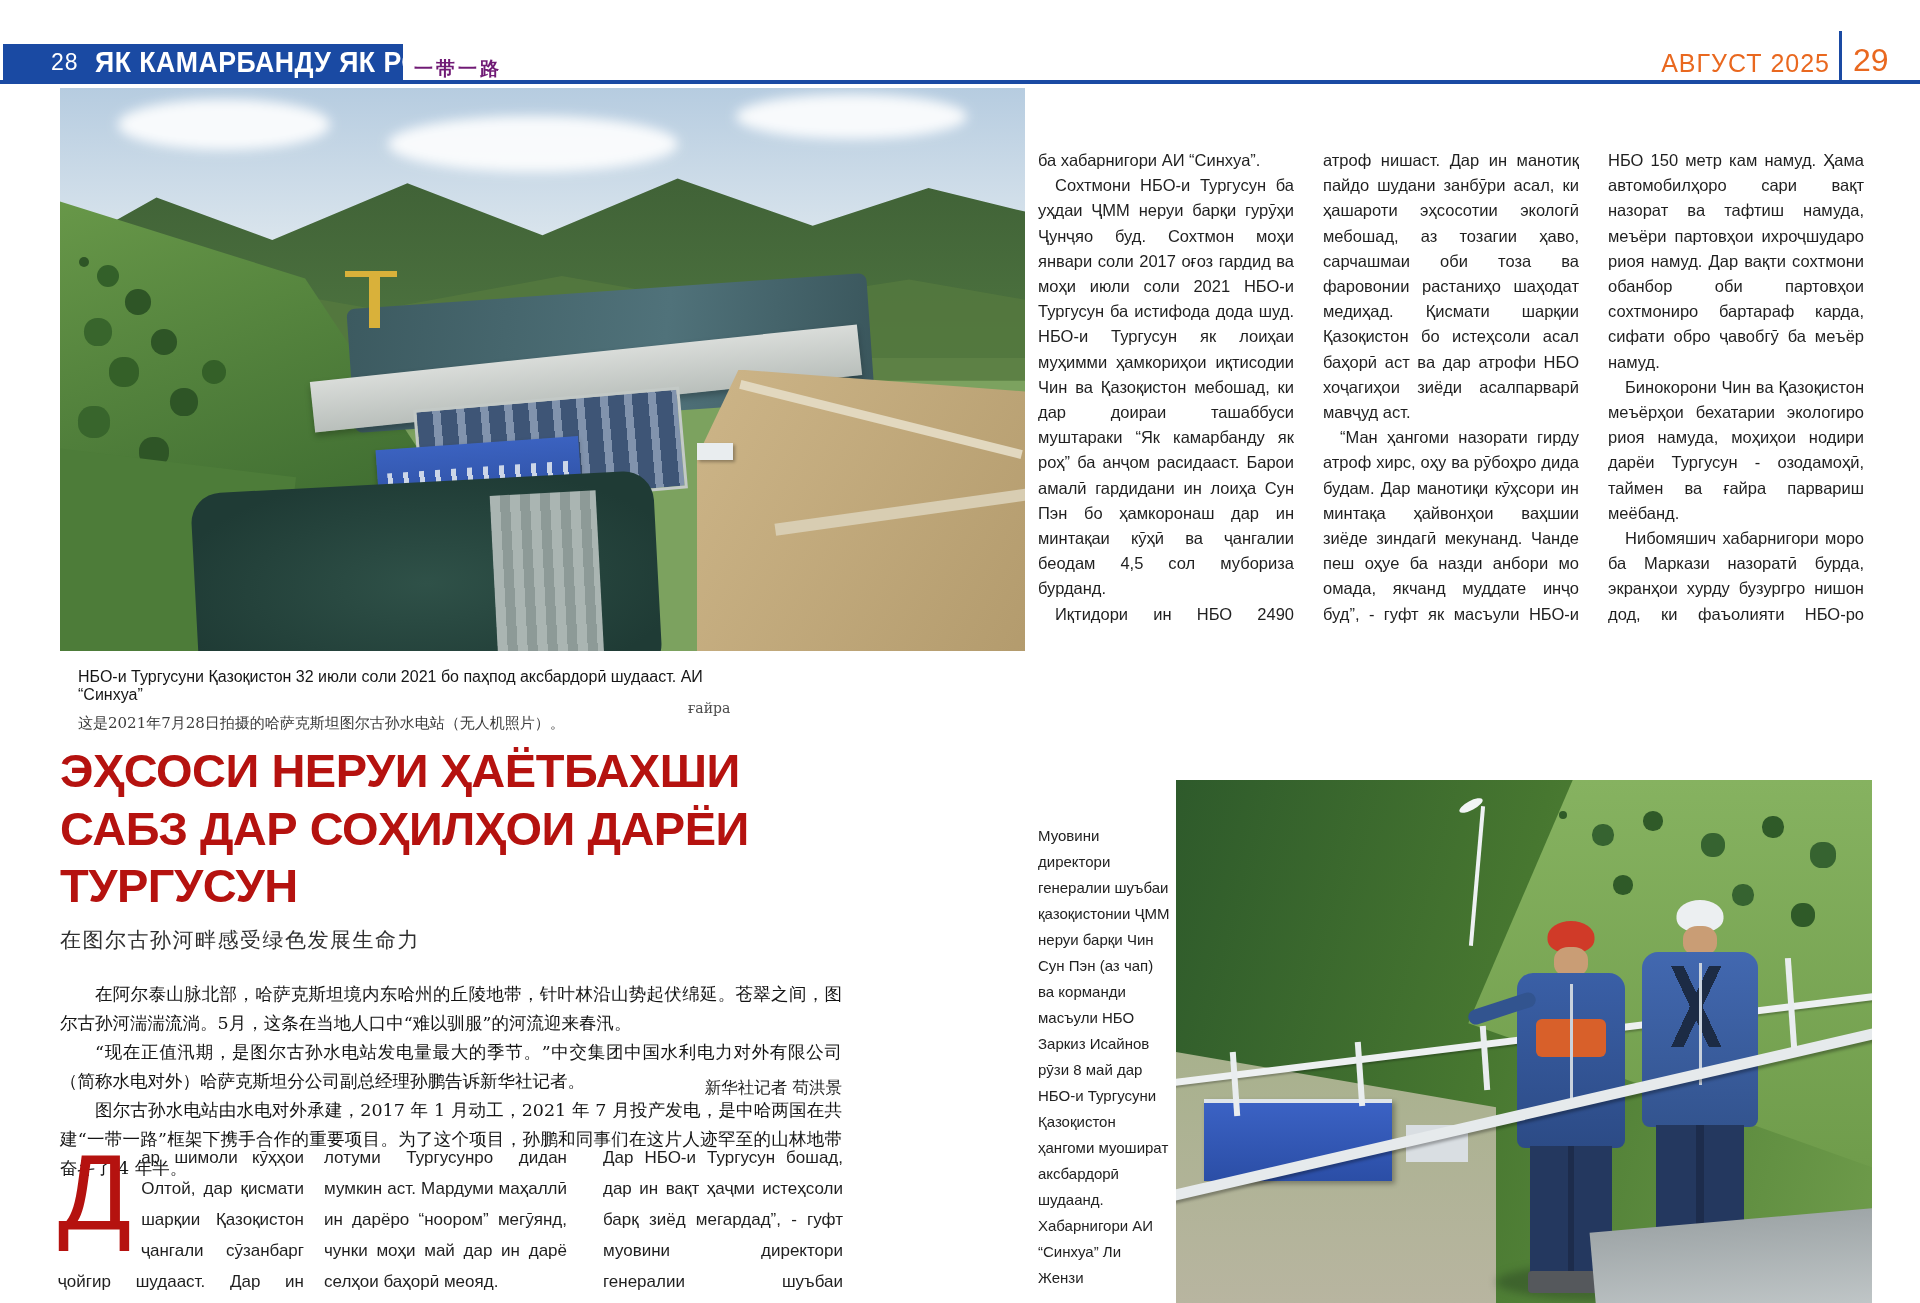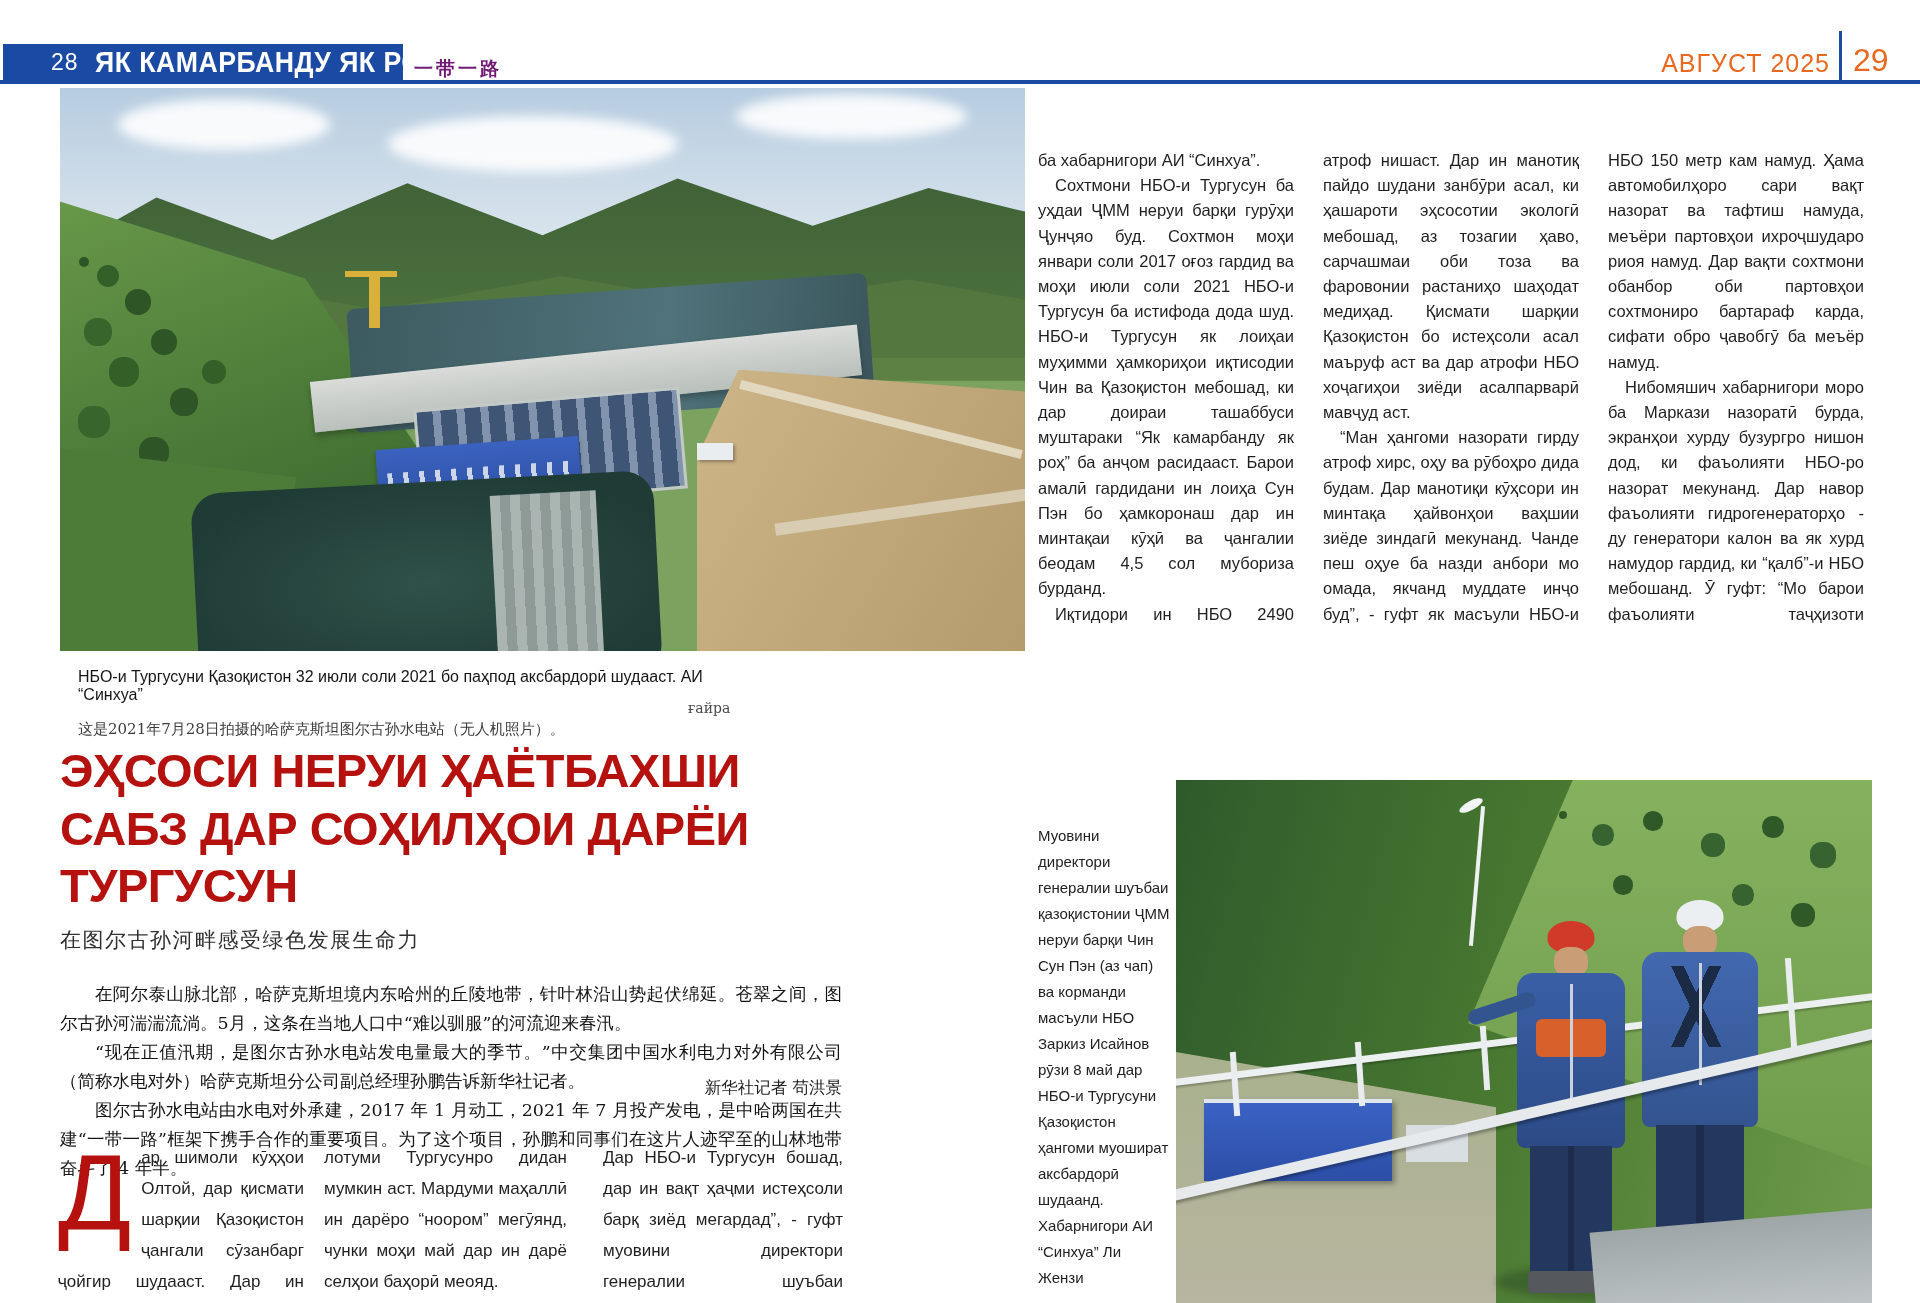--- a/index.html
+++ b/index.html
@@ -55,21 +55,21 @@
   .road2{left:74%;top:74%;width:28%;height:12px;background:#d8cdb2;transform:rotate(-8deg);}
   .white-bldg{left:66%;top:63%;width:36px;height:17px;background:#e9edef;box-shadow:2px 2px 3px rgba(0,0,0,.3);}
   .lower-pool{left:14%;top:70%;width:48%;height:36%;background:radial-gradient(#2f5148,#1f3b35 80%);
       transform:rotate(-3deg);border-radius:30px;}
   .bank-low{left:-5%;top:66%;width:28%;height:44%;background:#4d7c39;transform:rotate(7deg);}
   .channel{left:45%;top:72%;width:11%;height:30%;background:repeating-linear-gradient(90deg,#aab5b2 0 10px,#8d9a97 10px 20px);
       transform:rotate(-3deg);}
 
   .dam-cap{left:78px;top:668px;width:640px;}
   .dam-cap-tj{font-size:16px;color:#161616;}
-  .dam-cap-cn{font-size:15px;color:#3c3c3c;margin-top:16px;font-family:"DejaVu Serif",serif;}
+  .dam-cap-cn{font-size:15px;color:#3c3c3c;margin-top:10px;font-family:"DejaVu Serif",serif;}
   .dam-credit{left:688px;top:700px;font-size:14px;color:#4a4a4a;font-family:"DejaVu Serif",serif;}
 
   .headline{left:60px;top:742px;width:720px;font-size:47px;line-height:57.5px;font-weight:700;
       color:#b5120f;white-space:pre-line;letter-spacing:-.5px;}
   .subtitle-cn{left:60px;top:926px;font-size:21px;color:#303030;letter-spacing:1.5px;font-weight:400;}
 
   .cn-body{left:60px;top:980px;width:782px;font-size:17.5px;line-height:29px;color:#141414;
       text-align:justify;font-family:"DejaVu Serif",serif;}
   .cn-body p{margin:0;text-indent:2em;}
   .cn-byline{left:60px;top:1077px;width:782px;text-align:right;font-size:16.5px;color:#222;
@@ -208,25 +208,26 @@
   <div class="abs intro i-col3 col">
       <p class="cont">Дар НБО-и Тургусун бошад, дар ин вақт ҳаҷми истеҳсоли барқ зиёд мегардад”, - гуфт муовини директори генералии шуъбаи қазоқистонии ҶММ неруи барқи гурӯҳи Ҷунҷяо Сун Пэн</p>
     </div>
 
   <div class="abs rp-col rp1 col">
       <p class="cont">ба хабарнигори АИ “Синхуа”.</p>
       <p>Сохтмони НБО-и Тургусун ба уҳдаи ҶММ неруи барқи гурӯҳи Ҷунҷяо буд. Сохтмон моҳи январи соли 2017 оғоз гардид ва моҳи июли соли 2021 НБО-и Тургусун ба истифода дода шуд. НБО-и Тургусун як лоиҳаи муҳимми ҳамкориҳои иқтисодии Чин ва Қазоқистон мебошад, ки дар доираи ташаббуси муштараки “Як камарбанду як роҳ” ба анҷом расидааст. Барои амалӣ гардидани ин лоиҳа Сун Пэн бо ҳамкоронаш дар ин минтақаи кӯҳӣ ва ҷангалии беодам 4,5 сол мубориза бурданд.</p>
       <p>Иқтидори ин НБО 2490 мегаватт буда, неруи барқи солона 79800 мегаваттро ташкил медиҳад. Партови гази карбон дар як сол 72 ҳазор тонна кам гардид. “Сун Пэн ҳамчун роҳбари гурӯҳи муҳандисони НБО оид ба сохтмони ин лоиҳа маълумоти дақиқ дорад”. НБО-и Тургусун камбуди неруи барқи манотиқи шарқи Қазоқистон, аз ҷумла Олтойро пурра бартараф кардааст. Инчунин, ба кам гардидани партовҳои гази карбон ва ҳифзи муҳити зисти маҳаллӣ мусоидат намудааст.</p>
     </div>
   <div class="abs rp-col rp2 col">
-      <p class="cont">атроф нишаст. Дар ин манотиқ пайдо шудани занбӯри асал, ки ҳашароти эҳсосотии экологӣ мебошад, аз тозагии ҳаво, сарчашмаи оби тоза ва фаровонии растаниҳо шаҳодат медиҳад. Қисмати шарқии Қазоқистон бо истеҳсоли асал маъруф аст ва дар атрофи НБО хоҷагиҳои зиёди асалпарварӣ мавҷуд аст.</p>
+      <p class="cont">атроф нишаст. Дар ин манотиқ пайдо шудани занбӯри асал, ки ҳашароти эҳсосотии экологӣ мебошад, аз тозагии ҳаво, сарчашмаи оби тоза ва фаровонии растаниҳо шаҳодат медиҳад. Қисмати шарқии Қазоқистон бо истеҳсоли асал баҳорӣ аст ва дар атрофи НБО хоҷагиҳои зиёди асалпарварӣ мавҷуд аст.</p>
       <p>“Ман ҳангоми назорати гирду атроф хирс, оҳу ва рӯбоҳро дида будам. Дар манотиқи кӯҳсори ин минтақа ҳайвонҳои ваҳшии зиёде зиндагӣ мекунанд. Чанде пеш оҳуе ба назди анбори мо омада, якчанд муддате инҷо буд”, - гуфт як масъули НБО-и Тургусун Нибомяшич.</p>
     </div>
   <div class="abs rp-col rp3 col">
       <p class="cont">НБО 150 метр кам намуд. Ҳама автомобилҳоро сари вақт назорат ва тафтиш намуда, меъёри партовҳои ихроҷшударо риоя намуд. Дар вақти сохтмони обанбор оби партовҳои сохтмониро бартараф карда, сифати обро ҷавобгӯ ба меъёр намуд.</p>
+      <p>Бинокорони Чин ва Қазоқистон меъёрҳои бехатарии экологиро риоя намуда, моҳиҳои нодири дарёи Тургусун - озодамоҳӣ, таймен ва ғайра парвариш меёбанд.</p>
       <p>Нибомяшич хабарнигори моро ба Маркази назоратӣ бурда, экранҳои хурду бузургро нишон дод, ки фаъолияти НБО-ро назорат мекунанд. Дар навор фаъолияти гидрогенераторҳо - ду генератори калон ва як хурд намудор гардид, ки “қалб”-и НБО мебошанд. Ӯ гуфт: “Мо барои фаъолияти таҷҳизоти генераторҳо аз равғанҳо кам истифода мебарем, зеро хатари ифлосшавӣ сифр аст. Барои ҳифзи муҳити атроф, мо ҳама вақт назорат мекунем”.</p>
     </div>
 
   <div class="abs rp-cap">
     <div class="rp-cap-tj">Муовини директори генералии шуъбаи қазоқистонии ҶММ неруи барқи Чин Сун Пэн (аз чап) ва корманди масъули НБО Заркиз Исайнов рӯзи 8 май дар НБО-и Тургусуни Қазоқистон ҳангоми муошират аксбардорӣ шудаанд. Хабарнигори АИ “Синхуа” Ли Жензи</div>
     <div class="rp-cap-cn">5月8日，在哈萨克斯坦东哈州的图尔古孙水电站，中交集团中国水利电力对外有限公司哈萨克斯坦分公司副总经理孙鹏（左）与水电站现场调度员扎尔加斯·伊谢诺夫交谈。</div>
 
   </div>
 
   <div class="abs men-photo">

